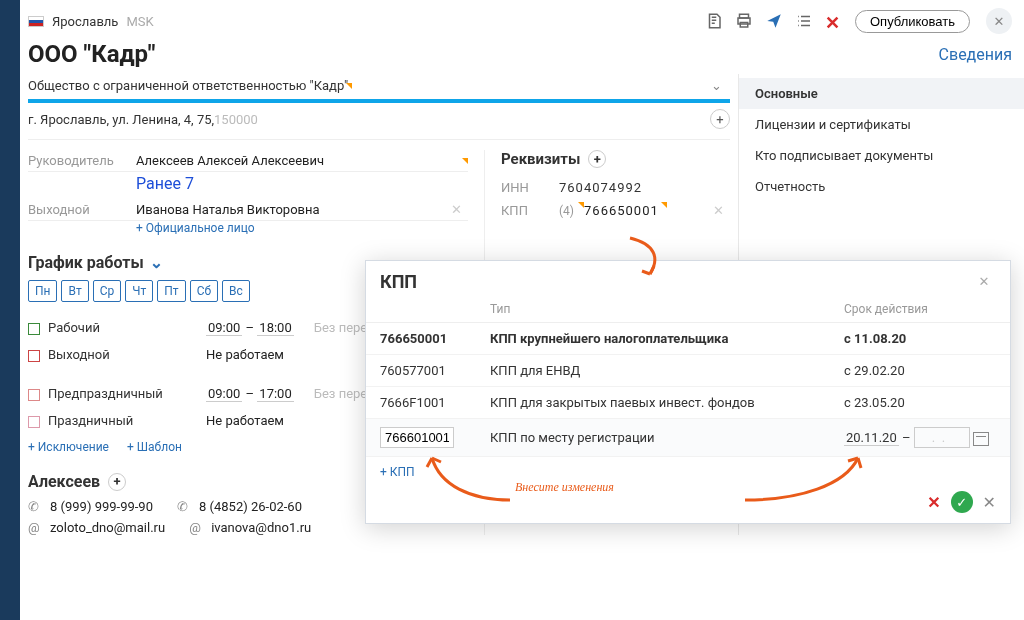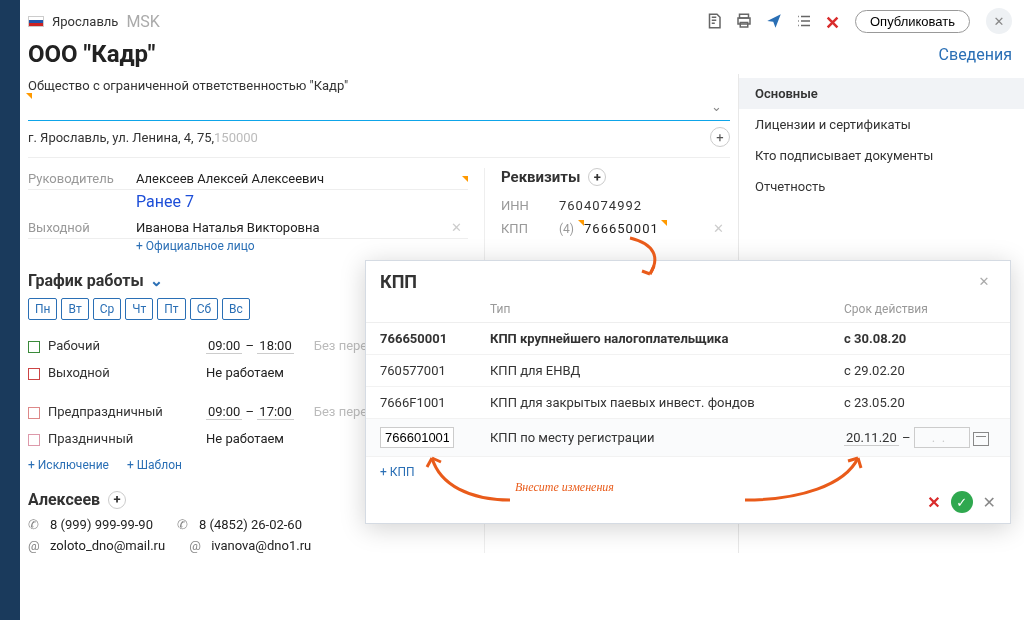--- a/index.html
+++ b/index.html
@@ -24,21 +24,21 @@
 }
 .top-row {
   display: flex; align-items: center; gap: 8px; padding-right: 12px;
 }
 .flag {
   width: 16px; height: 11px; display: inline-block;
   background: linear-gradient(to bottom, #fff 33%, #2255aa 33%, #2255aa 66%, #cc2222 66%);
   border: 1px solid #ccc;
 }
 .city { color: #333; font-size: 13px; }
-.tz { color: #aaa; font-size: 16px; }
+.tz { color: #aaa; font-size: 13px; }
 .spacer { flex: 1; }
 .toolbar-icons { display: flex; align-items: center; gap: 12px; }
 .tool-icon { width:18px; height:18px; cursor:pointer; color:#666; }
 .tool-icon.red { color:#d92c2c; font-weight:bold; font-size:18px; }
 .publish-btn {
   border: 1px solid #999; border-radius: 14px; padding: 3px 14px;
   background: #fff; cursor: pointer; font-size: 13px;
 }
 .close-big {
   width: 26px; height: 26px; border-radius: 50%; background: #eef1f4;
@@ -50,22 +50,22 @@
   font-size: 24px; font-weight: bold; color: #222;
   position: relative;
 }
 .details-link { color:#2a6fb5; cursor:pointer; font-size:16px; }
 .body-row { display:flex; gap:0; margin-top:6px; }
 .left-col { flex: 0 0 710px; padding-right: 8px; }
 .right-col { flex: 1; border-left:1px solid #e8e8e8; padding-top:4px; }
 .right-col .item { padding: 8px 16px; color:#333; cursor:pointer; }
 .right-col .item.active { background:#f1f3f6; font-weight:600; }
 .full-name-row {
-  display:flex; align-items:flex-start; border-bottom:1px solid #0ea5e9;
-  padding: 4px 0 6px 0; position:relative;flex-direction:column;
+  display:flex; align-items:center; border-bottom:4px solid #0ea5e9;
+  padding: 4px 0 6px 0; position:relative;
 }
 .full-name-row .chev { margin-left:auto; color:#888; cursor:pointer; padding:0 8px; }
 .addr-row { display:flex; align-items:center; padding:6px 0 10px 0; border-bottom:1px solid #eee; }
 .addr-row .grey { color:#bbb; }
 .tiny-corner { display:inline-block; width:0; height:0; border:3px solid transparent; border-top-color:#f90; border-right-color:#f90; vertical-align:top; margin-left:-2px; }
 .plus-circle {
   width:20px; height:20px; border-radius:50%; background:#fff;
   border:1px solid #ccc; display:flex; align-items:center; justify-content:center;
   color:#555; margin-left:auto; cursor:pointer;
 }
@@ -326,21 +326,21 @@
       <tr>
         <th style="width:110px"></th>
         <th>Тип</th>
         <th style="width:180px">Срок действия</th>
       </tr>
     </thead>
     <tbody>
       <tr class="bold">
         <td>766650001</td>
         <td>КПП крупнейшего налогоплательщика</td>
-        <td>с 30.08.20</td>
+        <td>с 11.08.20</td>
       </tr>
       <tr>
         <td>760577001</td>
         <td>КПП для ЕНВД</td>
         <td>с 29.02.20</td>
       </tr>
       <tr>
         <td>7666F1001</td>
         <td>КПП для закрытых паевых инвест. фондов</td>
         <td>с 23.05.20</td>

